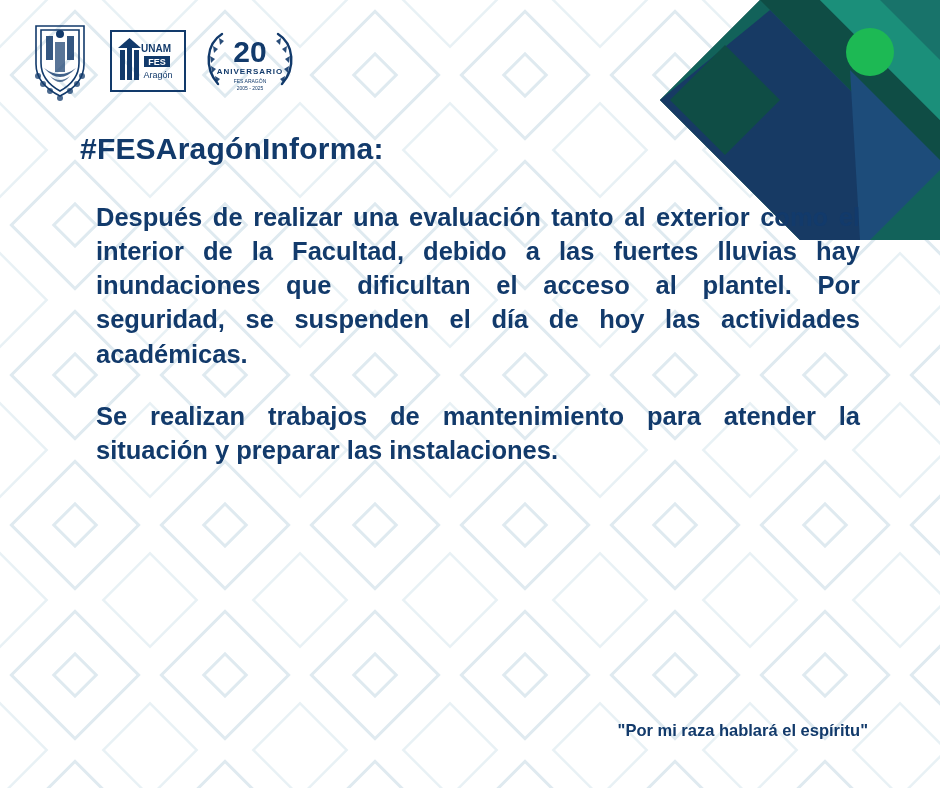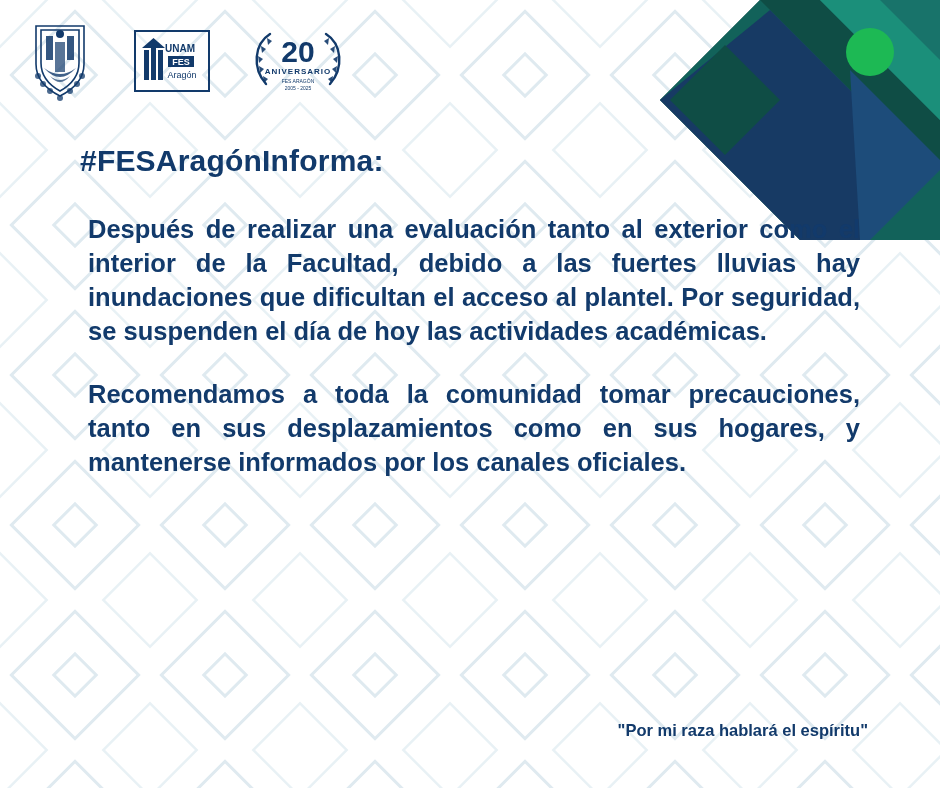--- a/index.html
+++ b/index.html
@@ -39,48 +39,48 @@
     z-index: 1;
   }
 
   
   .logos {
     position: absolute;
     top: 18px;
     left: 22px;
     display: flex;
     align-items: center;
-    gap: 36px;
+    gap: 12px;
     z-index: 3;
   }
   .logo-box { display: block; }
 
   
   .content {
     position: absolute;
-    top: 144px;
+    top: 132px;
     left: 80px;
     width: 780px;
     z-index: 2;
   }
   .headline {
     font-size: 30px;
     font-weight: bold;
     color: #123a6b;
     letter-spacing: 0.2px;
     margin: 0 0 34px 0;
   }
   .para {
     font-size: 25.5px;
     line-height: 1.34;
     color: #123a6b;
     font-weight: bold;
     text-align: justify;
     text-justify: inter-word;
-    margin: 0 0 28px 8px;
+    margin: 0 0 28px 16px;
   }
   .para:last-child { margin-bottom: 0; }
 
   
   .footer {
     position: absolute;
     right: 72px;
     bottom: 46px;
     text-align: right;
     z-index: 2;
@@ -186,20 +186,20 @@
       <text x="52" y="38" font-family="Liberation Sans, sans-serif" font-size="30" font-weight="bold" fill="#123a6b" text-anchor="middle">20</text>
       <text x="52" y="50" font-family="Liberation Sans, sans-serif" font-size="8" font-weight="bold" fill="#123a6b" text-anchor="middle" letter-spacing="1">ANIVERSARIO</text>
       <text x="52" y="59" font-family="Liberation Sans, sans-serif" font-size="5" fill="#123a6b" text-anchor="middle">FES ARAGÓN</text>
       <text x="52" y="66" font-family="Liberation Sans, sans-serif" font-size="5" fill="#123a6b" text-anchor="middle">2005 - 2025</text>
     </svg>
   </div>
 
   <div class="content">
     <h1 class="headline">#FESAragónInforma:</h1>
     <p class="para">Después de realizar una evaluación tanto al exterior como el interior de la Facultad, debido a las fuertes lluvias hay inundaciones que dificultan el acceso al plantel. Por seguridad, se suspenden el día de hoy las actividades académicas.</p>
-    <p class="para">Recomendamos a toda la comunidad tomar precauciones, tanto en sus desplazamientos como en sus hogares, y mantenerse informados por los canales oficiales.</p>
+    <p class="para">Se realizan trabajos de mantenimiento para atender la situación y preparar las instalaciones.</p>
   </div>
 
   <div class="footer">
     <div>"Por mi raza hablará el espíritu"</div>
   </div>
 
 </div>
 
 </body></html>

